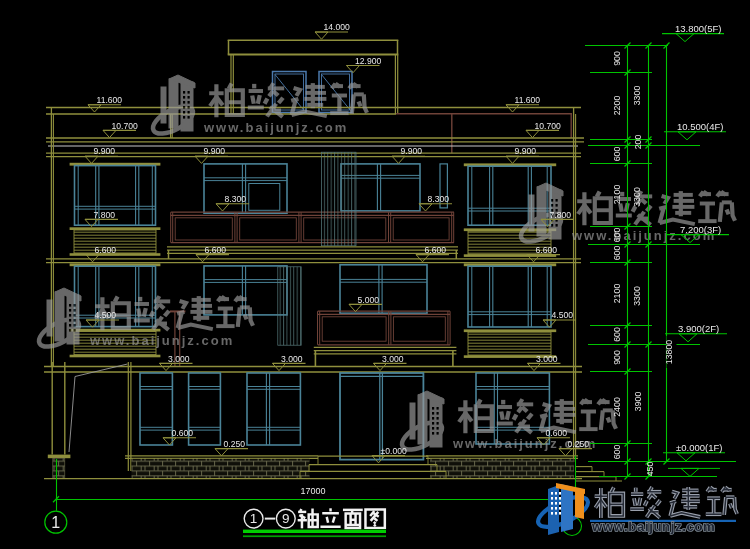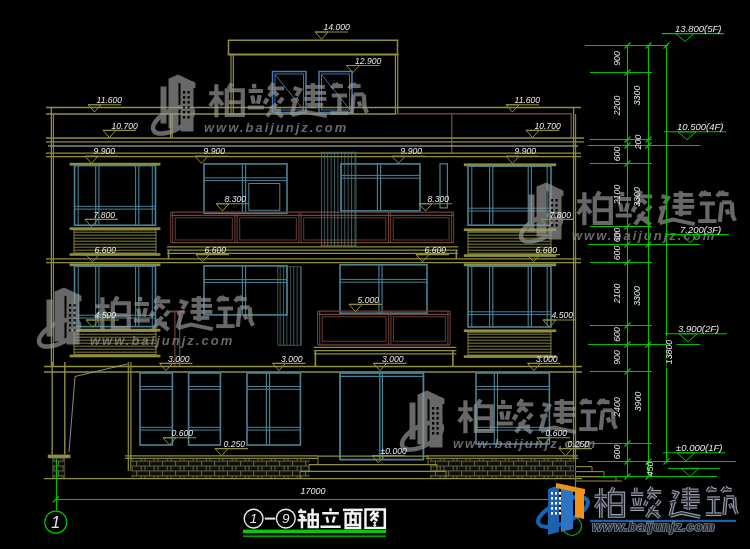--- a/index.html
+++ b/index.html
@@ -1,16 +1,16 @@
 <!DOCTYPE html>
 <html><head><meta charset="utf-8">
 <style>
 html,body{margin:0;padding:0;background:#000;-webkit-font-smoothing:antialiased;}
 text{-webkit-font-smoothing:antialiased;}
-#page{width:750px;height:549px;position:relative;overflow:hidden;background:#000;font-style:italic;}
+#page{width:750px;height:549px;position:relative;overflow:hidden;background:#000;}
 text{font-family:"Liberation Sans",sans-serif;}
 </style></head><body>
 <div id="page">
 <svg width="750" height="549" viewBox="0 0 750 549" xmlns="http://www.w3.org/2000/svg">
 <defs>
 <pattern id="louvh" width="4" height="3.0" patternUnits="userSpaceOnUse">
   <line x1="0" y1="1.2" x2="4" y2="1.2" stroke="#8F8F3D" stroke-width="0.9"></line>
 </pattern>
 <pattern id="louvv" width="3.4" height="4" patternUnits="userSpaceOnUse">
   <line x1="1.4" y1="0" x2="1.4" y2="4" stroke="#5A7E80" stroke-width="0.75"></line>

